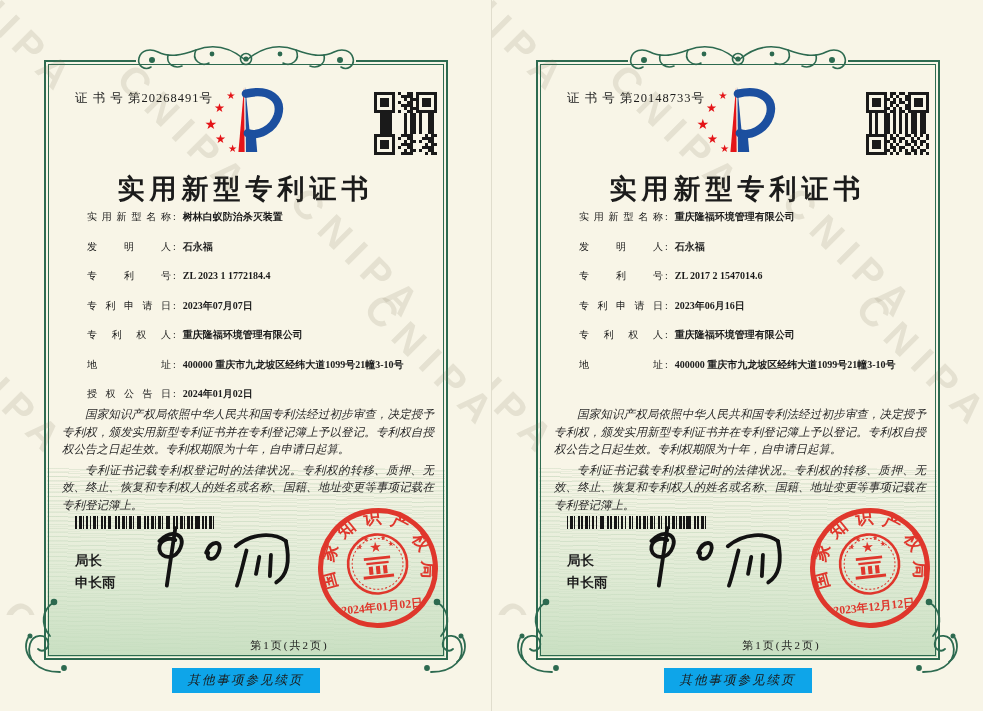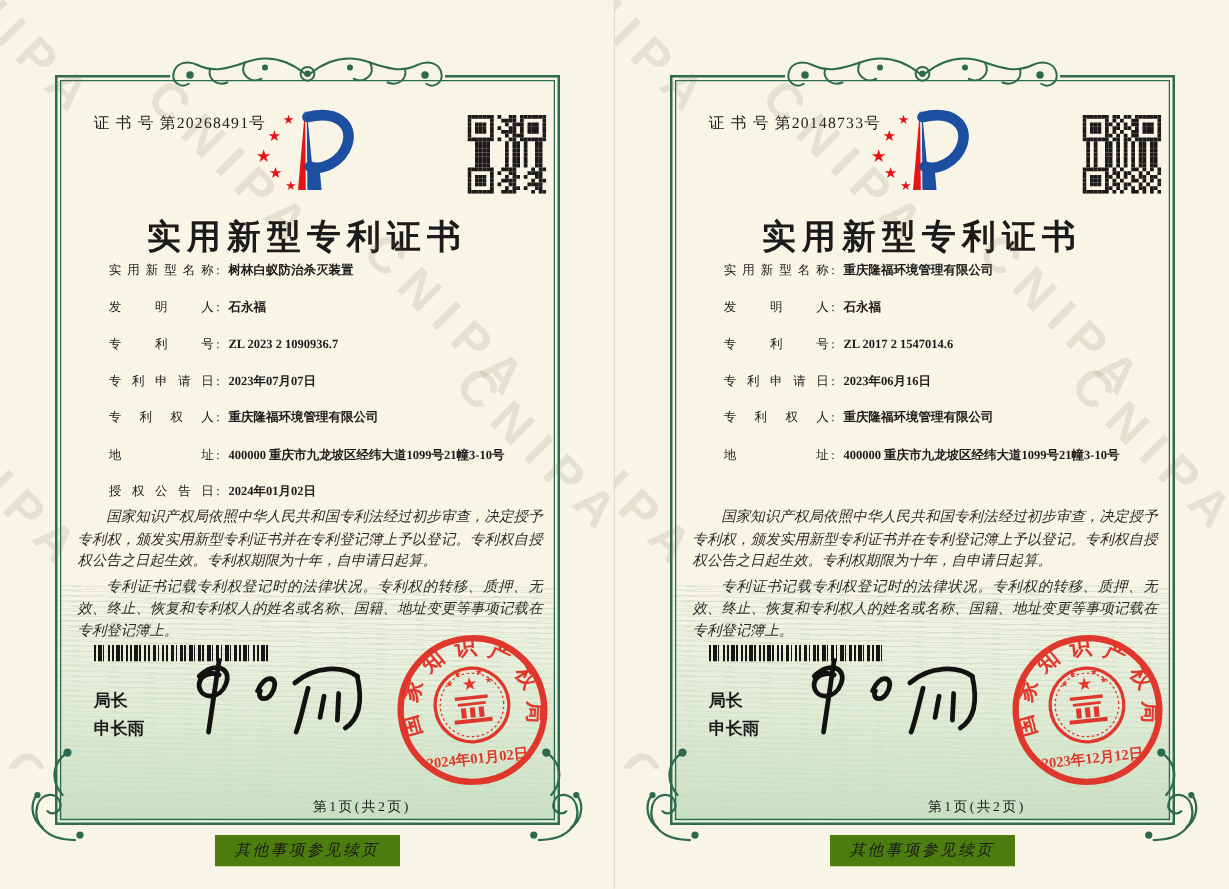--- a/index.html
+++ b/index.html
@@ -65,21 +65,21 @@
       #151515 7.5px 8.5px, transparent 8.5px 11px,
       #151515 11px 13px, transparent 13px 14.5px);}
 
   .officer{position:absolute;left:75px;top:550px;z-index:2;
     font-family:"Liberation Sans",sans-serif;font-size:13.5px;font-weight:700;line-height:22px;}
   .signature{position:absolute;left:125px;top:524px;z-index:2;}
   .seal{position:absolute;left:316px;top:506px;z-index:3;transform:rotate(-6deg);opacity:.93;}
 
   .page-num{position:absolute;left:0;width:100%;top:638px;text-align:center;font-size:11px;letter-spacing:2px;z-index:2;margin-left:44px;}
   .cont-note-wrap{position:absolute;left:0;width:100%;top:668px;text-align:center;z-index:2;}
-  .cont-note{display:inline-block;background:#4d7c0f;padding:4px 16px;font-size:12.5px;font-style:italic;letter-spacing:2px;}
+  .cont-note{display:inline-block;background:#0ea5e9;padding:4px 16px;font-size:12.5px;font-style:italic;letter-spacing:2px;}
 </style>
 </head>
 <body>
 
 <div class="page-divider"></div>
 
 <div class="page page-left">
   <div class="guilloche"></div>
   <div class="frame"></div>
 
@@ -378,21 +378,21 @@
         <rect x="19" y="20" width="1" height="1" fill="#1a1a1a"></rect>
         <rect x="20" y="20" width="1" height="1" fill="#1a1a1a"></rect>
       </svg>
     </div>
 
   <div class="title">实用新型专利证书</div>
 
   <div class="fields">
     <div class="frow"><span class="flabel">实用新型名称</span><span class="fcolon">:</span><span class="fvalue">树林白蚁防治杀灭装置</span></div>
     <div class="frow"><span class="flabel">发明人</span><span class="fcolon">:</span><span class="fvalue">石永福</span></div>
-    <div class="frow"><span class="flabel">专利号</span><span class="fcolon">:</span><span class="fvalue">ZL 2023 2 1090936.7</span></div>
+    <div class="frow"><span class="flabel">专利号</span><span class="fcolon">:</span><span class="fvalue">ZL 2023 1 1772184.4</span></div>
     <div class="frow"><span class="flabel">专利申请日</span><span class="fcolon">:</span><span class="fvalue">2023年07月07日</span></div>
     <div class="frow"><span class="flabel">专利权人</span><span class="fcolon">:</span><span class="fvalue">重庆隆福环境管理有限公司</span></div>
     <div class="frow"><span class="flabel">地址</span><span class="fcolon">:</span><span class="fvalue">400000 重庆市九龙坡区经纬大道1099号21幢3-10号</span></div>
     <div class="frow"><span class="flabel">授权公告日</span><span class="fcolon">:</span><span class="fvalue">2024年01月02日</span></div>
   </div>
 
   <div class="paras">
     <p>国家知识产权局依照中华人民共和国专利法经过初步审查，决定授予专利权，颁发实用新型专利证书并在专利登记簿上予以登记。专利权自授权公告之日起生效。专利权期限为十年，自申请日起算。</p>
     <p>专利证书记载专利权登记时的法律状况。专利权的转移、质押、无效、终止、恢复和专利权人的姓名或名称、国籍、地址变更等事项记载在专利登记簿上。</p>
   </div>

